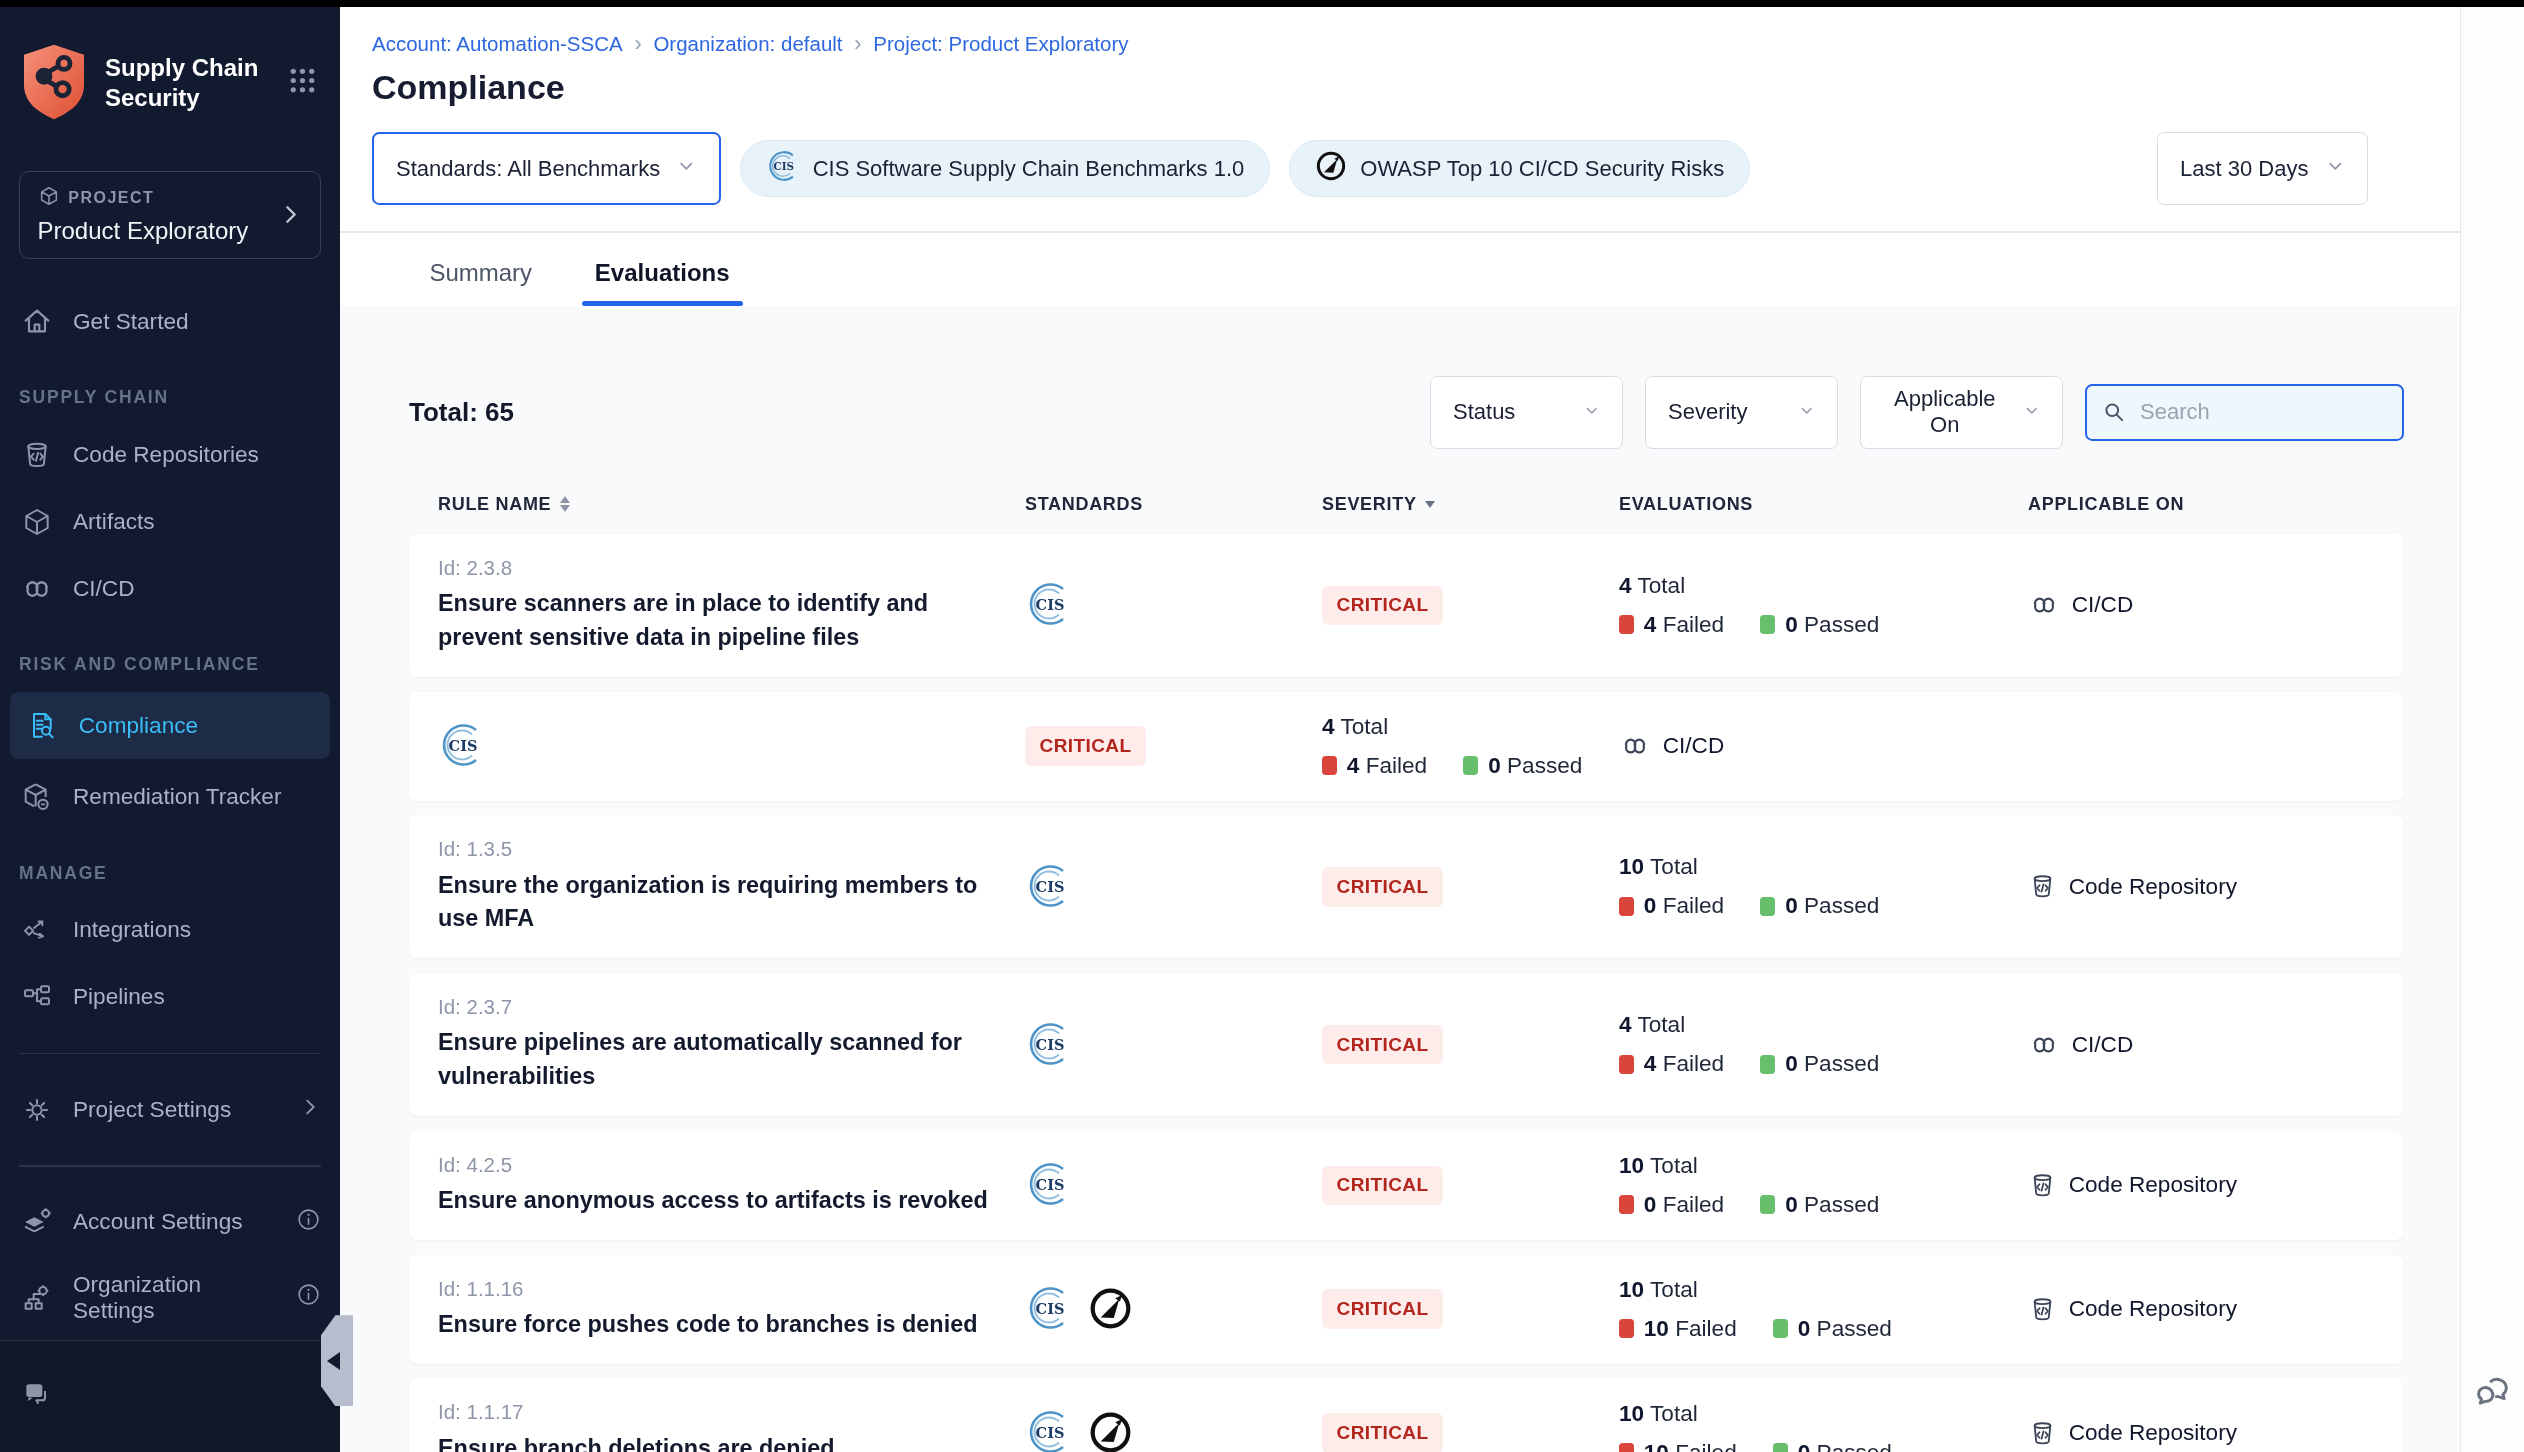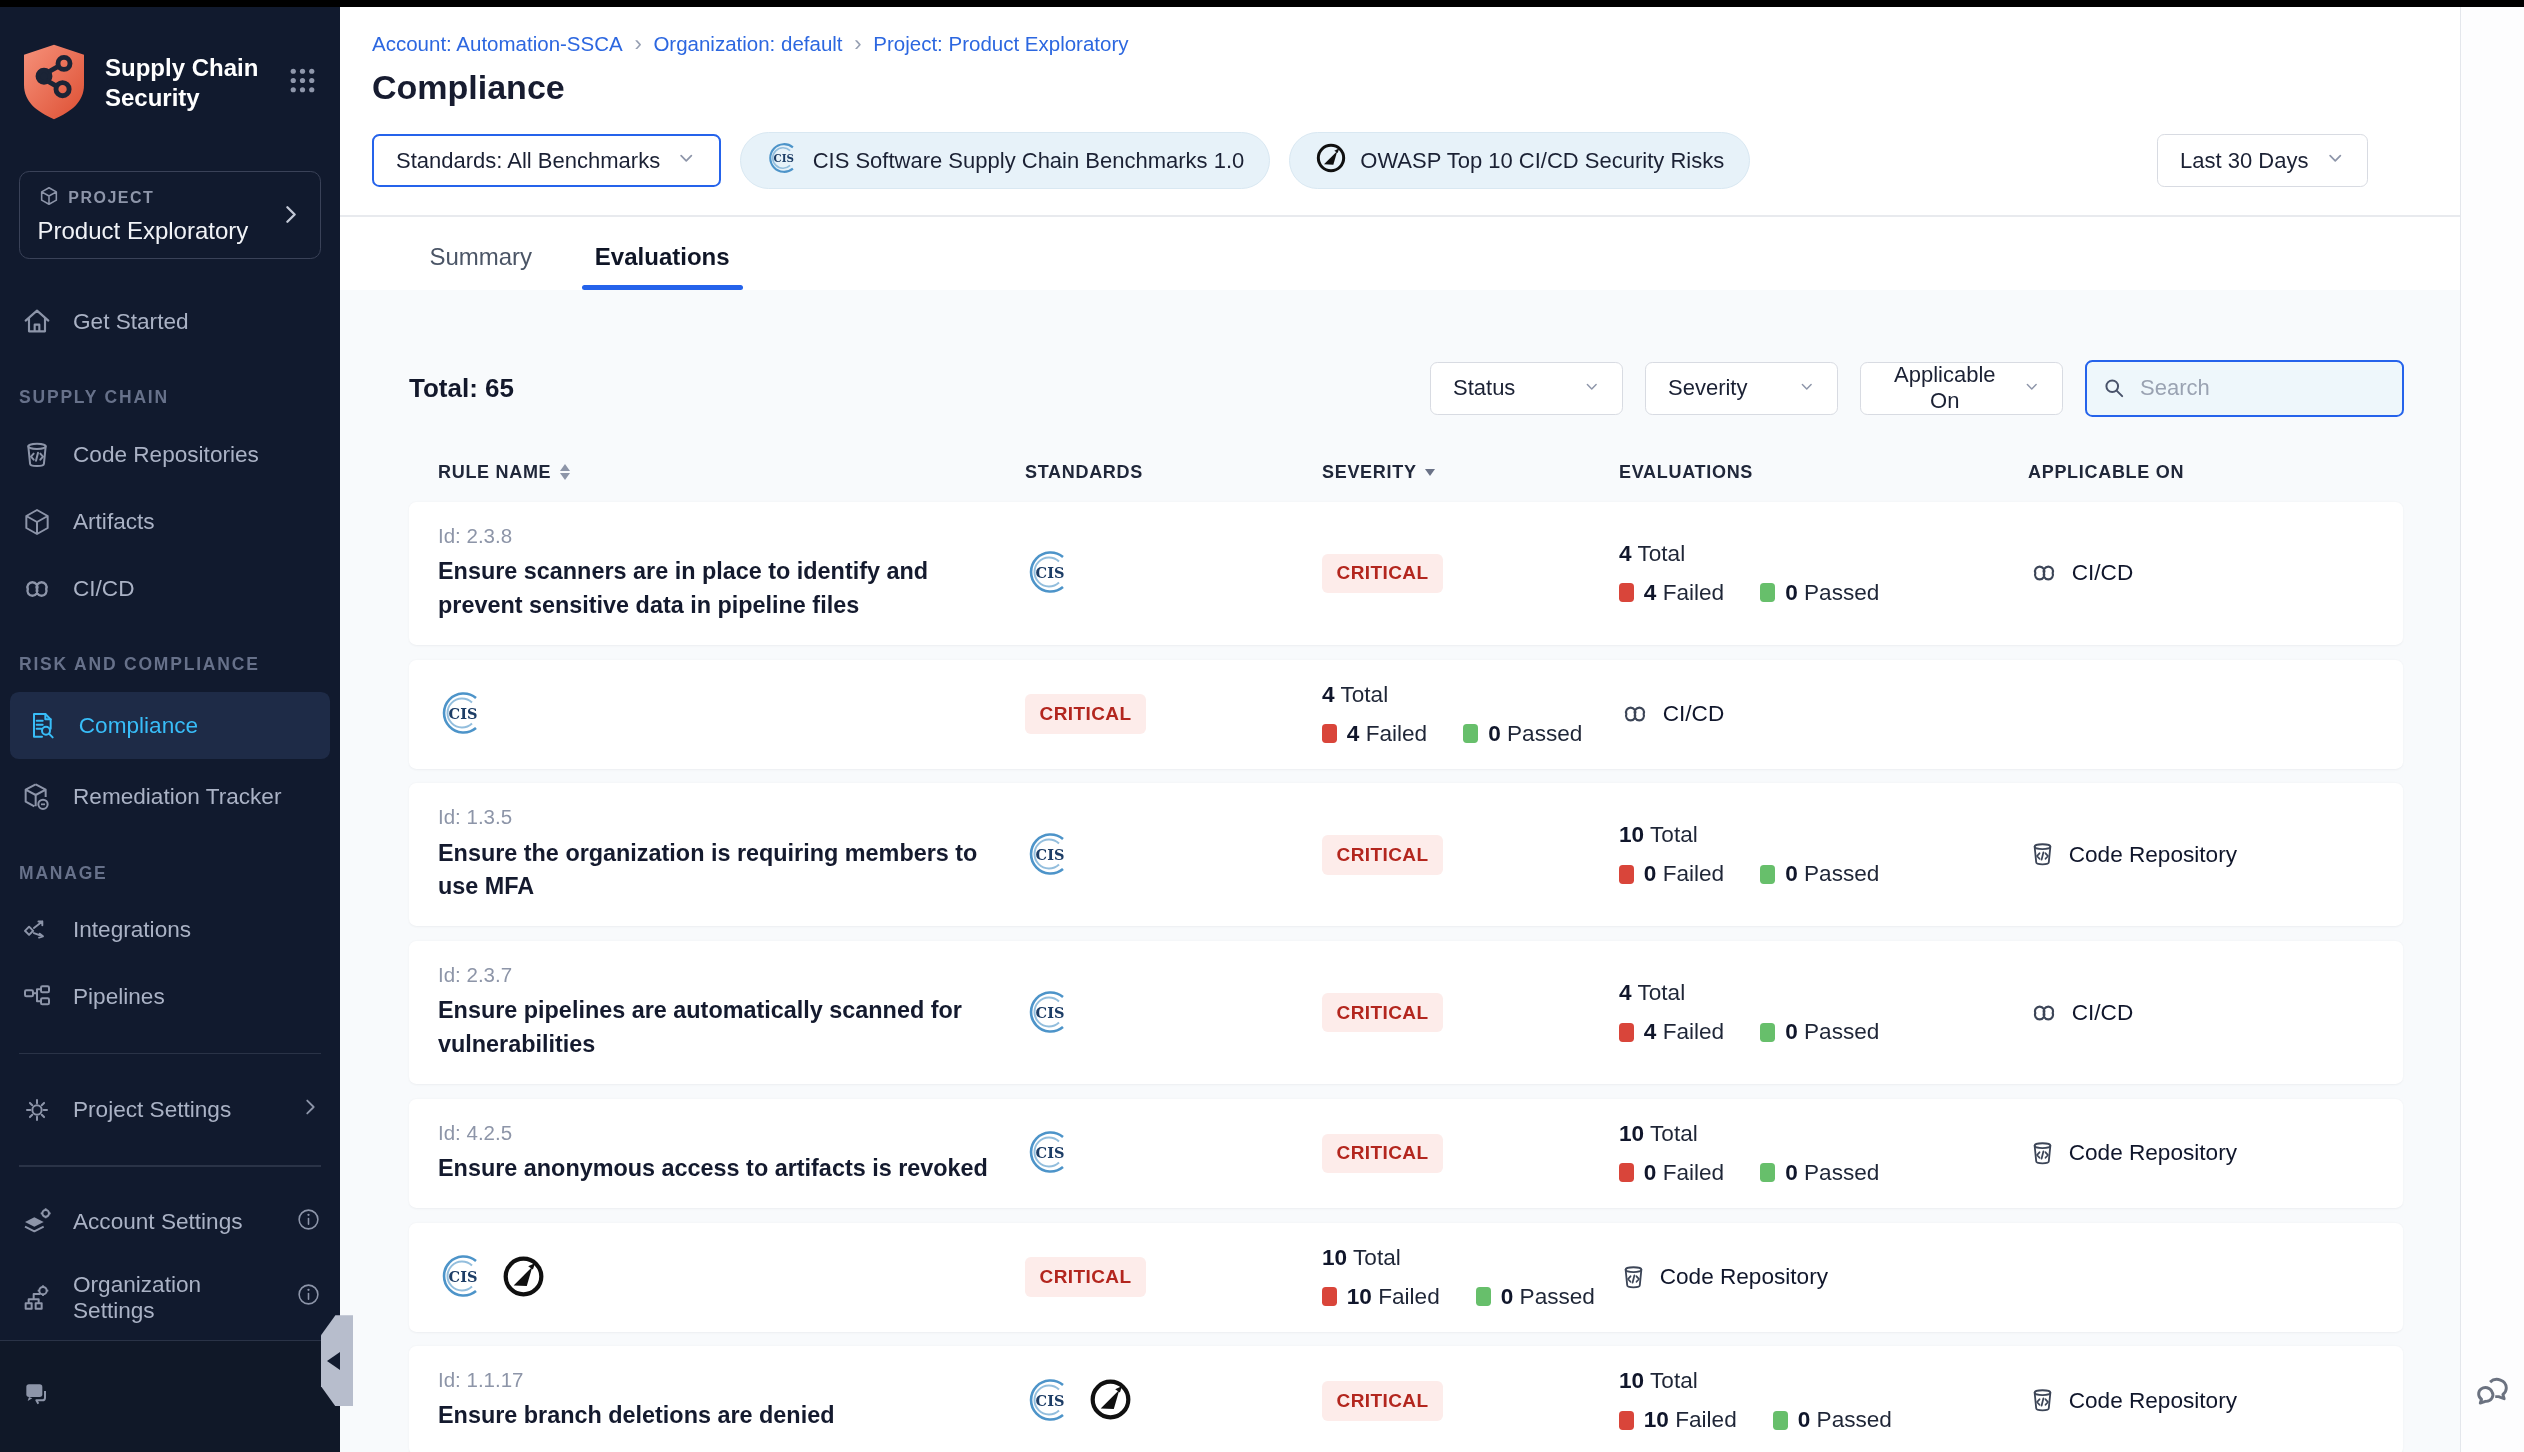--- a/index.html
+++ b/index.html
@@ -41,21 +41,21 @@
   .collapse-handle .tri{width:0;height:0;border-top:9.5px solid transparent;border-bottom:9.5px solid transparent;border-right:13px solid #111a2e;margin-right:7.3px;}
 
   
   .main{flex:1;background:#fff;display:flex;flex-direction:column;min-width:0;}
   .pg-header{padding:23.4px 0 0 32px;}
   .breadcrumb{display:flex;align-items:center;gap:11.7px;font-size:20.5px;}
   .breadcrumb a{color:#2c67e0;text-decoration:none;cursor:pointer;}
   .crumb-sep{color:#97a0b2;font-size:22px;}
   .page-title{font-size:34px;font-weight:700;color:#171c30;margin-top:11.7px;}
   .filter-row{display:flex;align-items:center;padding:25px 32px 26px 32px;gap:19px;}
-  .btn{display:inline-flex;align-items:center;gap:16px;background:#fff;border:1.5px solid #d8dbe2;border-radius:7.3px;height:53px;padding:0 22px;font-size:22px;color:#1b2134;cursor:pointer;font-family:inherit;}
+  .btn{display:inline-flex;align-items:center;gap:16px;background:#fff;border:1.5px solid #d8dbe2;border-radius:7.3px;height:73px;padding:0 22px;font-size:22px;color:#1b2134;cursor:pointer;font-family:inherit;}
   .btn.accent{border:2.2px solid var(--accent);font-weight:500;}
   .chev{color:#8d95a9;}
   .chip{display:inline-flex;align-items:center;gap:13px;background:#e7f2f9;border:0.7px solid #d9e8f2;border-radius:29px;height:57px;padding:0 25px;font-size:22px;color:#1b2134;cursor:pointer;}
   .spacer{flex:1;}
   .daterange{margin-right:60px;align-items:center;}
   .hdr-divider{height:1.5px;background:#e8eaee;width:100%;}
   .tabbar{display:flex;gap:54px;padding:0 0 0 85px;background:#fff;}
   .tab{font-size:24px;color:#4b5566;padding:26px 4.4px 19px 4.4px;cursor:pointer;position:relative;}
   .tab.active{color:#0f1526;font-weight:700;}
   .tab.active .underline{position:absolute;left:-8.8px;right:-8.8px;bottom:0;height:5.1px;background:var(--accent);border-radius:2.9px;}
@@ -626,20 +626,24 @@
         <svg width="29" height="29" viewBox="0 0 48 48" fill="none" stroke="currentColor" stroke-width="3" stroke-linecap="round" stroke-linejoin="round">
           <ellipse cx="24" cy="11" rx="13" ry="4"></ellipse>
           <path d="M11 11 l2.6 26 c0 4.5 20.8 4.5 20.8 0 L37 11"></path>
           <path d="M19 22 l-4 4.5 4 4.5 M29 22 l4 4.5 -4 4.5 M25.5 20.5 l-3 12"></path>
         </svg>
       </span>
       <span>Code Repository</span>
     </div>
   </div>
           <div class="row-card grid-cols">
+    <div>
+      <div class="rule-id">Id: 1.1.16</div>
+      <div class="rule-name">Ensure force pushes code to branches is denied</div>
+    </div>
     <div class="std-cell">
       <span>
         <svg width="48" height="48" viewBox="0 0 48 48">
           <path d="M38 9 A 19.5 19.5 0 1 0 38 39" fill="none" stroke="#4d94c9" stroke-width="2.6"></path>
           <path d="M34 13.5 A 14.5 14.5 0 1 0 34 34.5" fill="none" stroke="#93bedd" stroke-width="2"></path>
           <text x="25" y="29.5" font-size="14.5" font-weight="bold" fill="#1d3d66" text-anchor="middle" font-family="'DejaVu Serif',serif">CIS</text>
         </svg>
       </span>
       <span>
         <svg width="45" height="45" viewBox="0 0 48 48">

